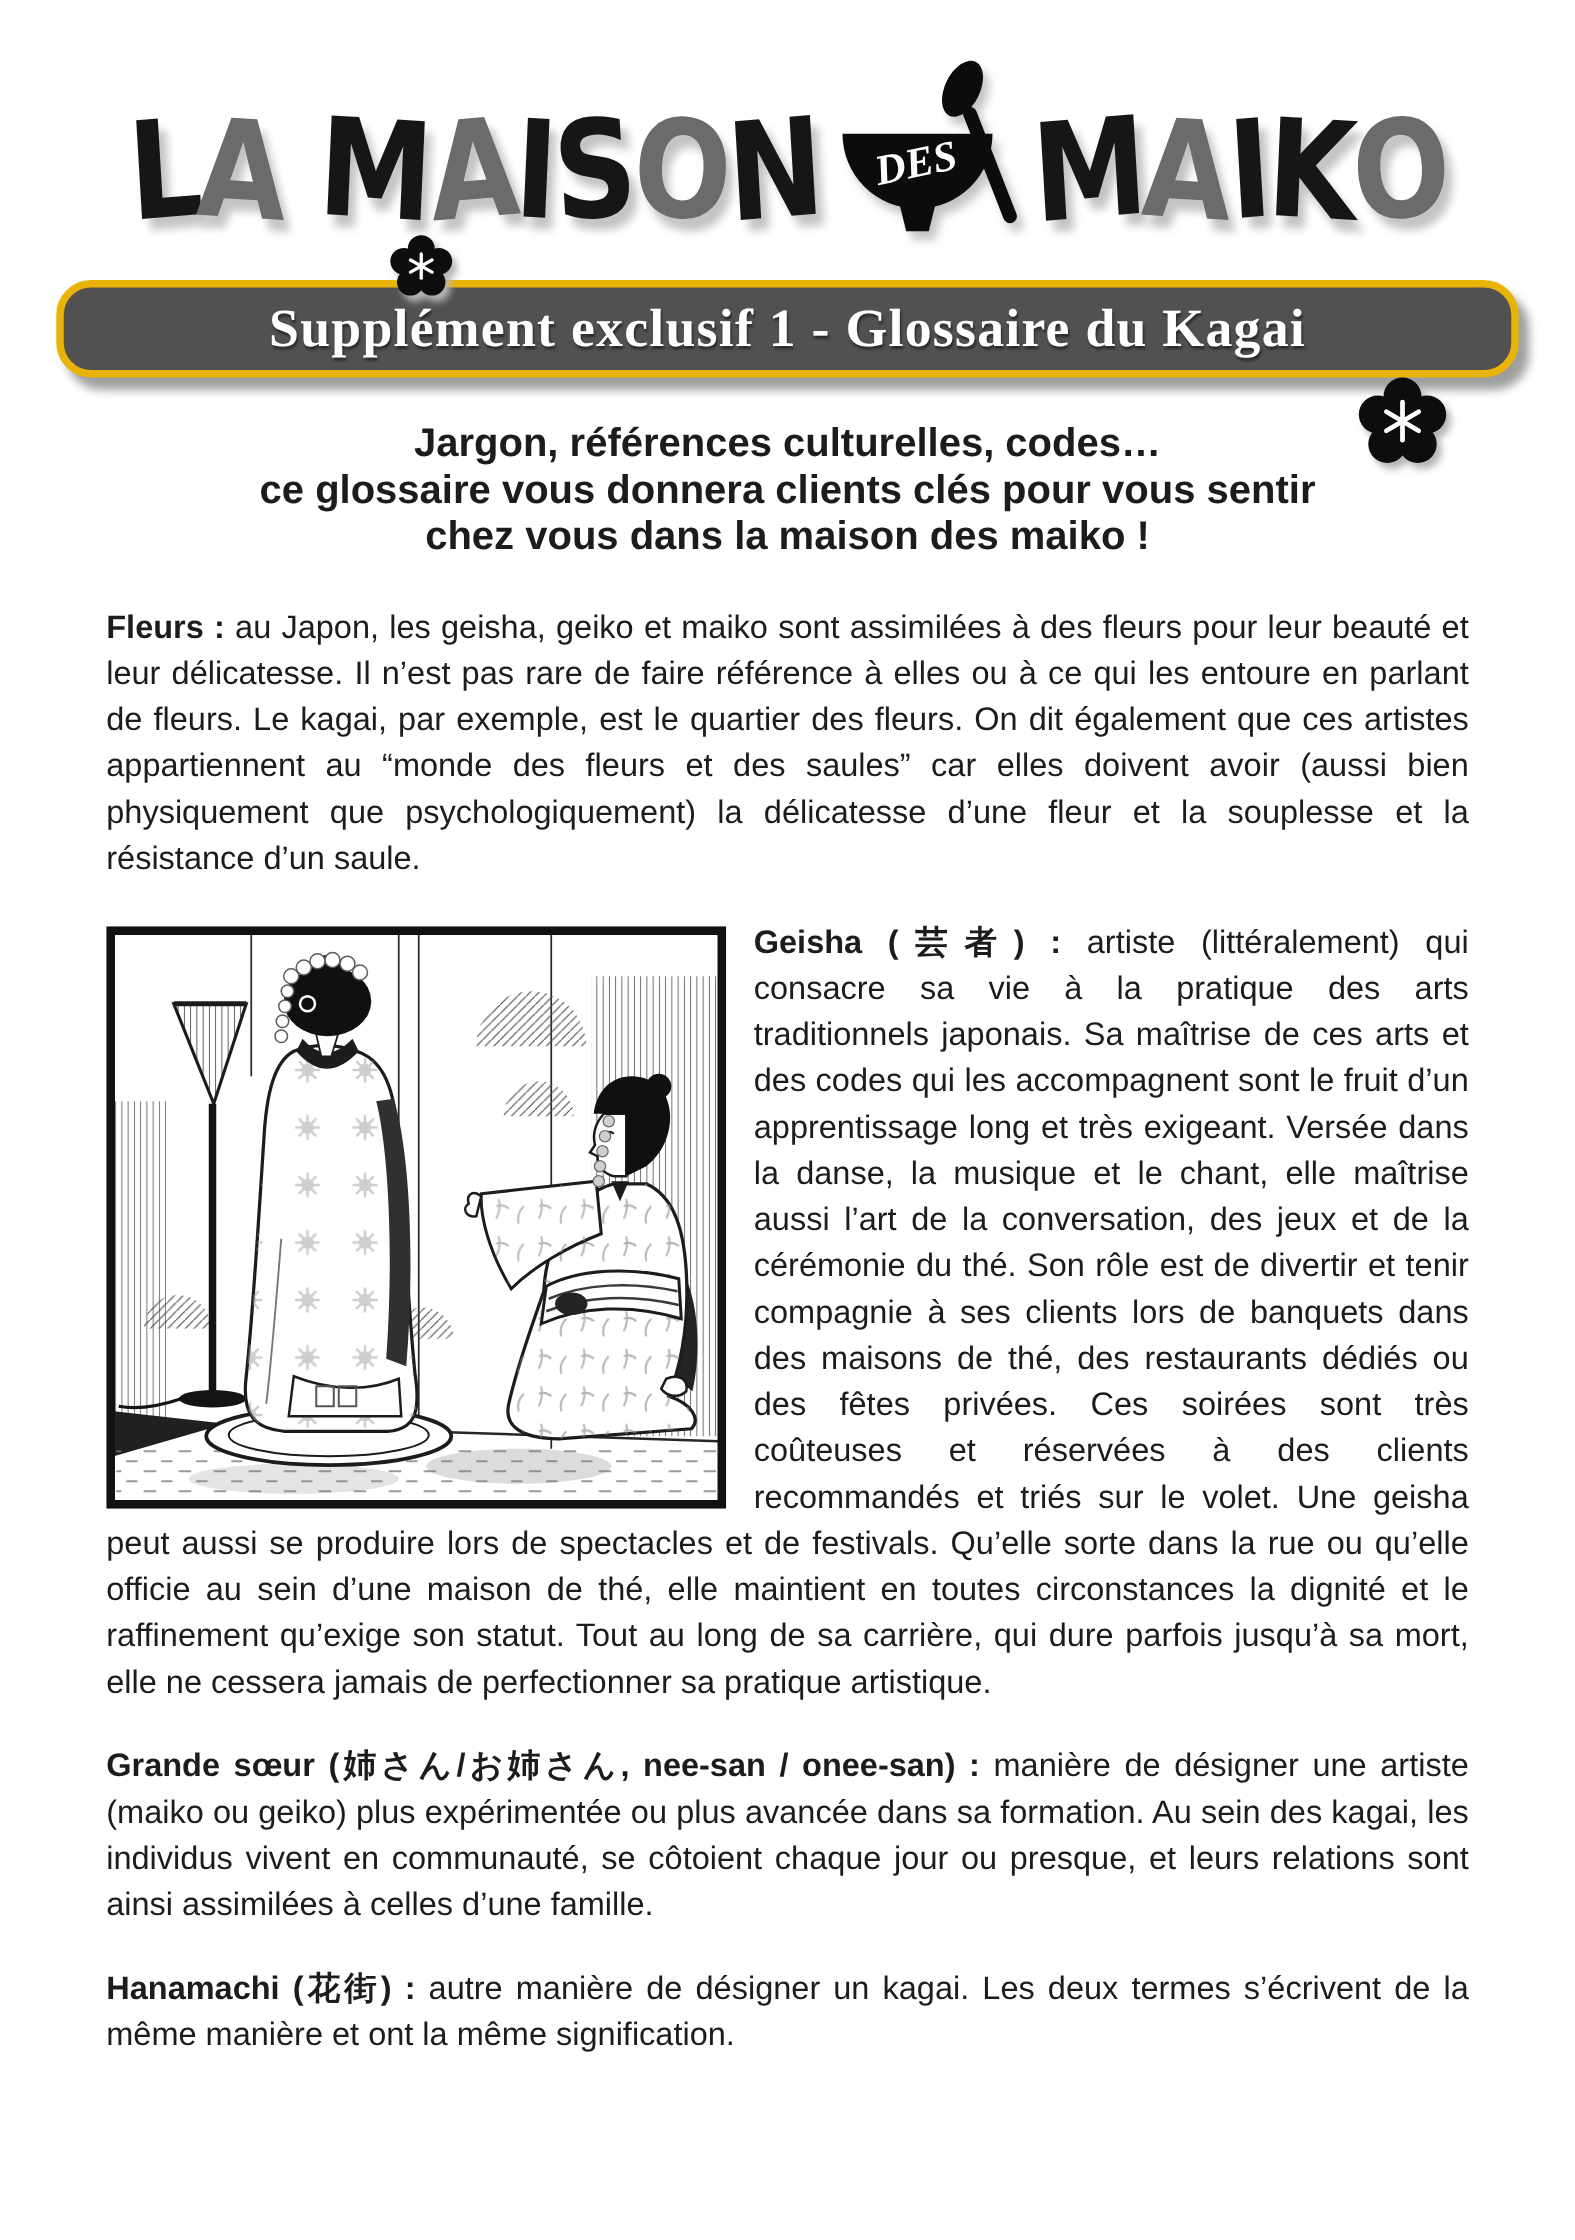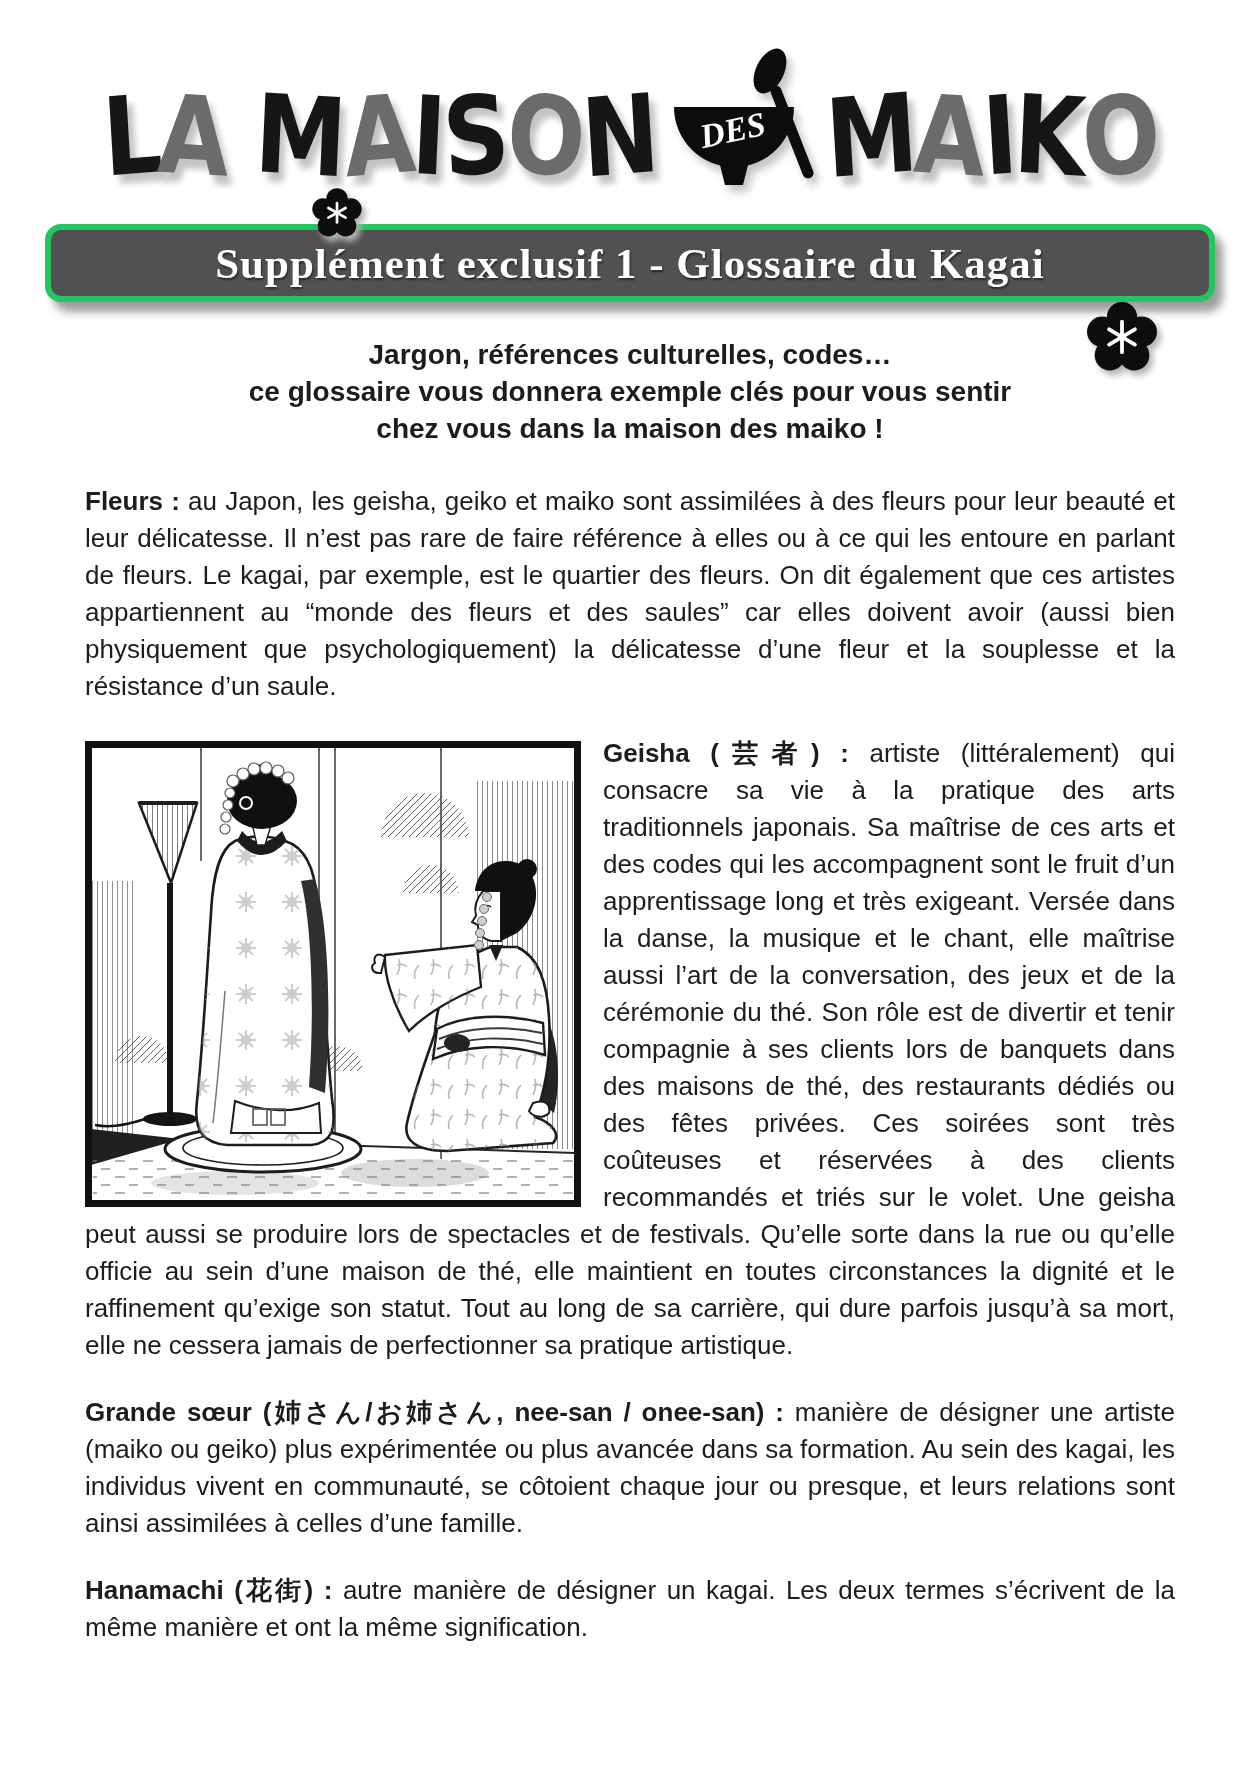--- a/index.html
+++ b/index.html
@@ -13,36 +13,36 @@
   .logo-word{font-family:"DejaVu Sans",sans-serif;font-weight:bold;font-size:92px;
              letter-spacing:-3px;white-space:pre;transform:scaleY(1.18);
              text-shadow:6px 8px 6px #c4c4c4;}
   .lg-ch{display:inline-block;white-space:pre;color:var(--ink,#161616);}
   .lg-alt{color:var(--ink-alt,#6b6b6b);}
   .logo-bowl{width:150px;height:168px;flex:0 0 auto;margin-top:-14px;
              filter:drop-shadow(5px 7px 4px #c4c4c4);}
 
   
   .banner-wrap{position:relative;margin:4px 45px 0 45px;}
-  .banner{position:relative;background:var(--banner,#515151);border:6px solid #22c55e;
-          border-radius:16px;box-shadow:8px 10px 8px rgba(0,0,0,.38);
+  .banner{position:relative;background:var(--banner,#515151);border:6px solid #eab308;
+          border-radius:28px;box-shadow:8px 10px 8px rgba(0,0,0,.38);
           height:66px;display:flex;align-items:center;justify-content:center;}
   .banner::before,.banner::after{content:"";position:absolute;top:50%;transform:translateY(-50%);
           width:34px;height:50px;background:var(--banner,#515151);border:6px solid #0e0e0e;
           border-radius:10px;z-index:-1;}
   .banner::before{left:-26px;}
   .banner::after{right:-26px;}
   .banner-text{font-family:"Liberation Serif",serif;font-weight:700;font-size:43px;
                color:#ffffff;letter-spacing:1px;text-shadow:1px 2px 2px rgba(0,0,0,.5);}
   .flower{position:absolute;filter:drop-shadow(4px 5px 3px #b5b5b5);}
   .flower-left{left:310px;top:186px;width:54px;height:58px;z-index:3;}
   .flower-right{left:1084px;top:298px;width:76px;height:84px;z-index:3;}
 
   
-  .intro{margin-top:34px;text-align:center;font-weight:700;font-size:28px;line-height:37px;}
+  .intro{margin-top:34px;text-align:center;font-weight:700;font-size:32px;line-height:37px;}
 
   
   .content{margin:0 85px;width:1090px;}
   .entry{margin-bottom:30px;font-size:26px;line-height:37px;text-align:justify;margin-top:28px;}
   .entry.first{margin-top:36px;}
   .entry b{font-weight:700;}
   .figure{float:left;width:496px;height:466px;margin:6px 22px 4px 0;}
   .figure svg{display:block;width:496px;height:466px;}
   .clear{clear:both;}
 </style>
@@ -104,21 +104,21 @@
 
     <div class="banner-wrap">
       <div class="banner">
         <span class="banner-text">Supplément exclusif 1 - Glossaire du Kagai</span>
       </div>
     </div>
   </div>
 
   <div class="intro">
     <div>Jargon, références culturelles, codes…</div>
-    <div>ce glossaire vous donnera exemple clés pour vous sentir</div>
+    <div>ce glossaire vous donnera clients clés pour vous sentir</div>
     <div>chez vous dans la maison des maiko !</div>
   </div>
 
   <div class="content">
 
     <p class="entry first"><b>Fleurs :</b> <span>au Japon, les geisha, geiko et maiko sont assimilées à des fleurs pour leur beauté et leur délicatesse. Il n’est pas rare de faire référence à elles ou à ce qui les entoure en parlant de fleurs. Le kagai, par exemple, est le quartier des fleurs. On dit également que ces artistes appartiennent au “monde des fleurs et des saules” car elles doivent avoir (aussi bien physiquement que psychologiquement) la délicatesse d’une fleur et la souplesse et la résistance d’un saule.</span></p>
 
     <div class="entry">
       <span class="figure">
 

